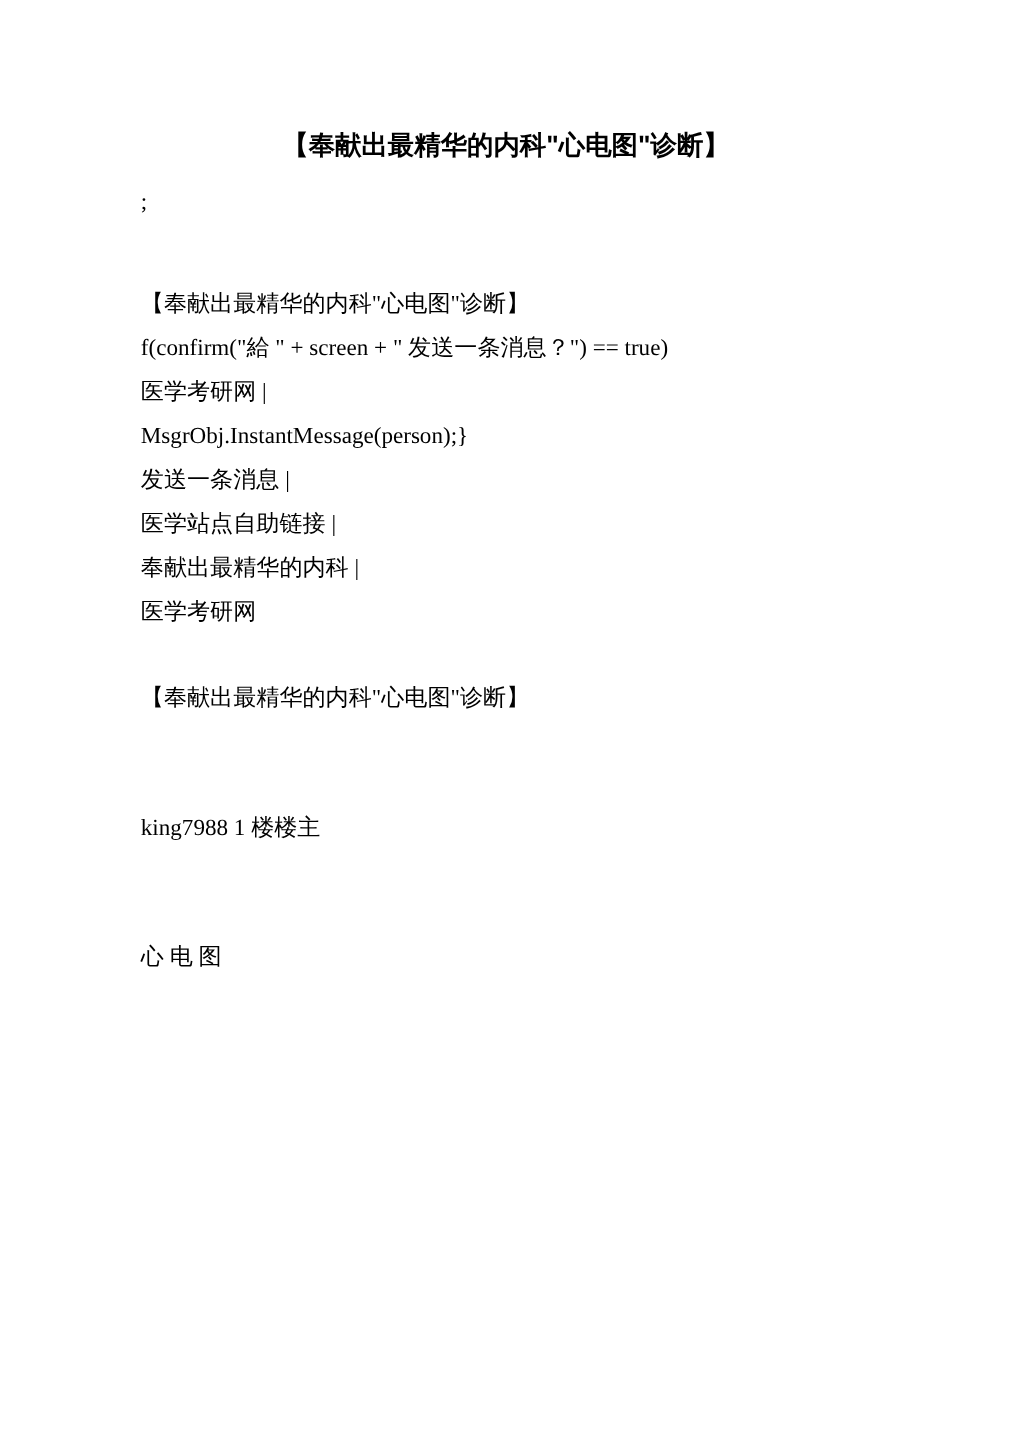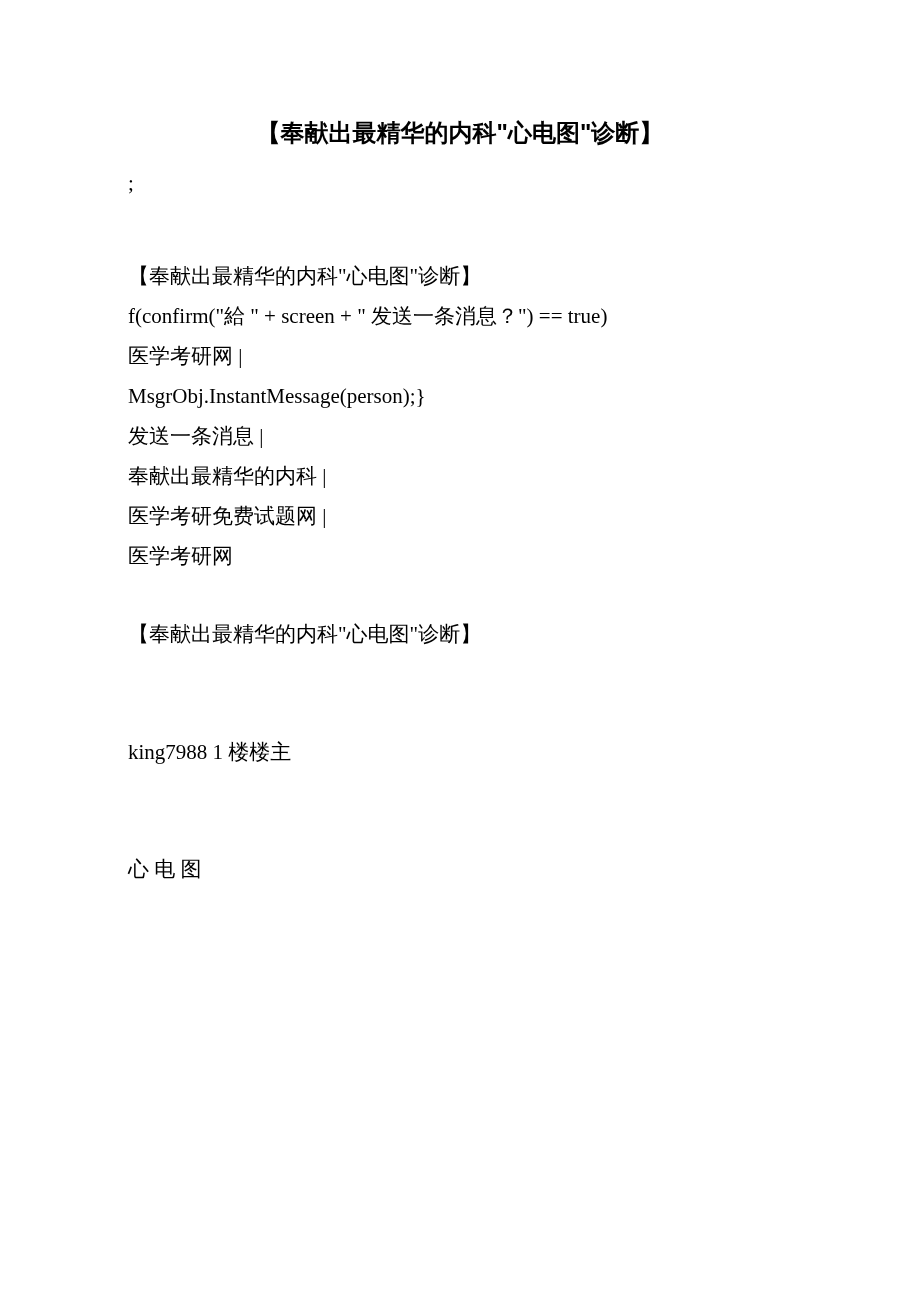--- a/index.html
+++ b/index.html
@@ -42,22 +42,22 @@
 <div class="page">
   <div class="title">【奉献出最精华的内科"心电图"诊断】</div>
   <div class="semi">;</div>
 
   <div class="block">
     <div class="line">【奉献出最精华的内科"心电图"诊断】</div>
     <div class="line">f(confirm("給 " + screen + " 发送一条消息？") == true)</div>
     <div class="line">医学考研网 |</div>
     <div class="line">MsgrObj.InstantMessage(person);}</div>
     <div class="line">发送一条消息 |</div>
+    <div class="line">医学站点自助链接 |</div>
     <div class="line">奉献出最精华的内科 |</div>
-    <div class="line">医学考研免费试题网 |</div>
     <div class="line">医学考研网</div>
   </div>
 
   <div class="block">
     <div class="line">【奉献出最精华的内科"心电图"诊断】</div>
   </div>
 
   <div style="height:40px"></div>
 
   <div class="block">

